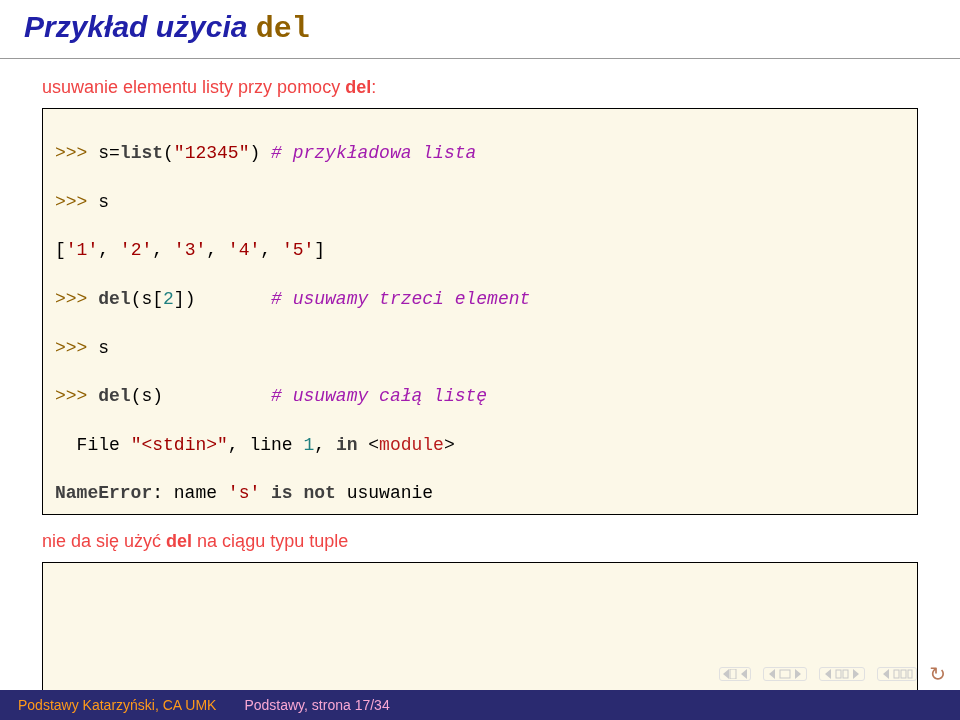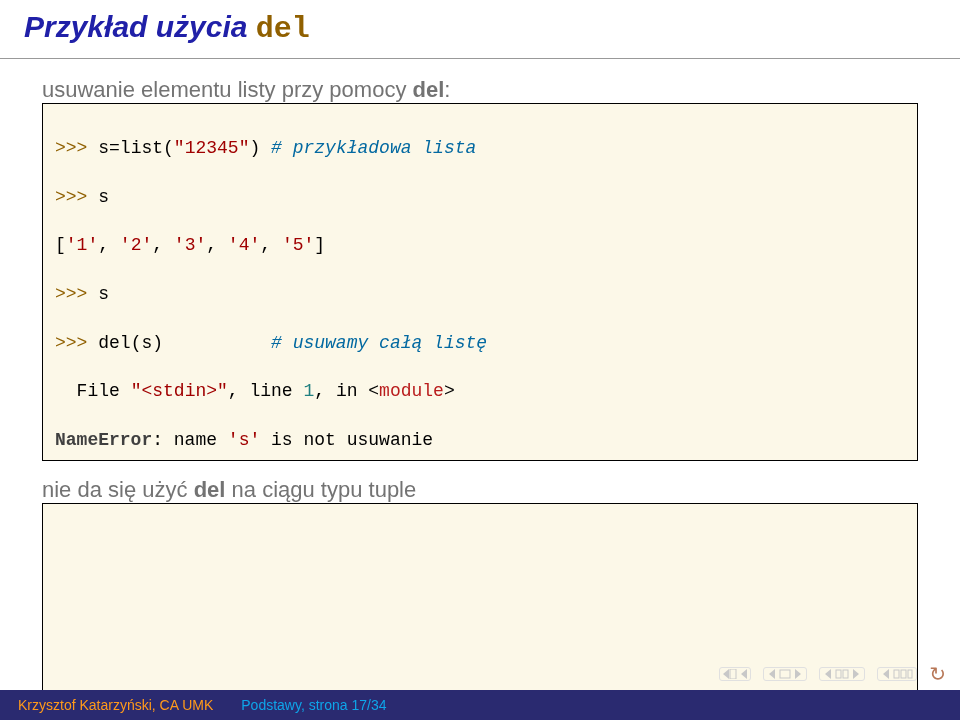--- a/index.html
+++ b/index.html
@@ -31,60 +31,61 @@
   .title-bar .title .code-word {
     font-family: "Courier New", monospace;
     font-style: normal;
     color: #906000;
   }
   .content {
     flex: 1;
     padding: 18px 42px 0 42px;
   }
   .lead {
-    font-size: 22px;
-    color: #737373;
+    font-size: 18px;
+    color: #ef4444;
+    margin-bottom: 10px;
   }
   .lead .kw {
     font-weight: bold;
   }
   .codebox {
     border: 1px solid #000;
     background: #fcf8e8;
     padding: 8px 12px;
     font-family: "Courier New", monospace;
     font-size: 18px;
     line-height: 1.35;
     color: #000;
     white-space: pre;
     margin-bottom: 16px;
   }
   .codebox .pline { display: block; }
   .pr  { color: #906000; } 
-  .fn  { color: #000000; font-weight: normal; } 
+  .fn  { color: #404040; font-weight: bold; } 
   .str { color: #a00000; } 
   .num { color: #208080; } 
-  .cm  { color: #0369a1; font-style: italic; } 
+  .cm  { color: #a21caf; font-style: italic; } 
   .err { color: #404040; font-weight: bold; } 
   .mag { color: #b91c1c; } 
 
   .footer {
     position: absolute;
     bottom: 0; left: 0; right: 0;
     height: 30px;
     background: #2a2a70;
     display: flex;
     align-items: center;
     font-size: 14px;
     color: #ff9a1a;
     padding: 0 18px;
   }
   .footer .author { white-space: nowrap; }
   .footer .sep { width: 28px; }
-  .footer .lecture { color: #0ea5e9; }
+  .footer .lecture { color: #f9a8d4; }
 
   .navicons {
     position: absolute;
     right: 14px;
     bottom: 34px;
     display: flex;
     gap: 12px;
     align-items: center;
     color: #bfbfbf;
     font-size: 14px;
@@ -117,20 +118,21 @@
   <div class="content">
 
     <p class="lead">
       <span>usuwanie elementu listy przy pomocy </span><span class="kw">del</span><span>:</span>
     </p>
 
     <div class="codebox">
 <span class="pline"><span class="pr">&gt;&gt;&gt; </span><span>s=</span><span class="fn">list</span><span>(</span><span class="str">"12345"</span><span>) </span><span class="cm"># przykładowa lista</span></span>
 <span class="pline"><span class="pr">&gt;&gt;&gt; </span><span>s</span></span>
 <span class="pline"><span>[</span><span class="str">'1'</span><span>, </span><span class="str">'2'</span><span>, </span><span class="str">'3'</span><span>, </span><span class="str">'4'</span><span>, </span><span class="str">'5'</span><span>]</span></span>
+<span class="pline"><span class="pr">&gt;&gt;&gt; </span><span class="fn">del</span><span>(s[</span><span class="num">2</span><span>])       </span><span class="cm"># usuwamy trzeci element</span></span>
 <span class="pline"><span class="pr">&gt;&gt;&gt; </span><span>s</span></span>
 <span class="pline"><span class="pr">&gt;&gt;&gt; </span><span class="fn">del</span><span>(s)          </span><span class="cm"># usuwamy całą listę</span></span>
 <span class="pline"><span>  File </span><span class="str">"&lt;stdin&gt;"</span><span>, line </span><span class="num">1</span><span>, </span><span class="fn">in</span><span> &lt;</span><span class="mag">module</span><span>&gt;</span></span>
 <span class="pline"><span class="err">NameError</span><span>: name </span><span class="str">'s'</span><span> </span><span class="fn">is</span><span> </span><span class="fn">not</span><span> usuwanie</span></span></div>
 
     <p class="lead">
       <span>nie da się użyć </span><span class="kw">del</span><span> na ciągu typu tuple</span>
     </p>
 
     <div class="codebox">
@@ -184,18 +186,18 @@
       <svg width="20" height="10" viewBox="0 0 20 10">
           <rect x="1" y="1" width="5" height="8" fill="none" stroke="#c8c8c8"></rect>
           <rect x="8" y="1" width="5" height="8" fill="none" stroke="#c8c8c8"></rect>
           <rect x="15" y="1" width="4" height="8" fill="none" stroke="#c8c8c8"></rect>
         </svg>
     </span>
     <span class="reload">↻</span>
   </div>
 
   <div class="footer">
-    <span class="author">Krzysztof Katarzyński, CA UMK</span>
+    <span class="author">Podstawy Katarzyński, CA UMK</span>
     <span class="sep"></span>
     <span class="lecture">Podstawy, strona 17/34</span>
   </div>
 
 </div>
 
 </body></html>

